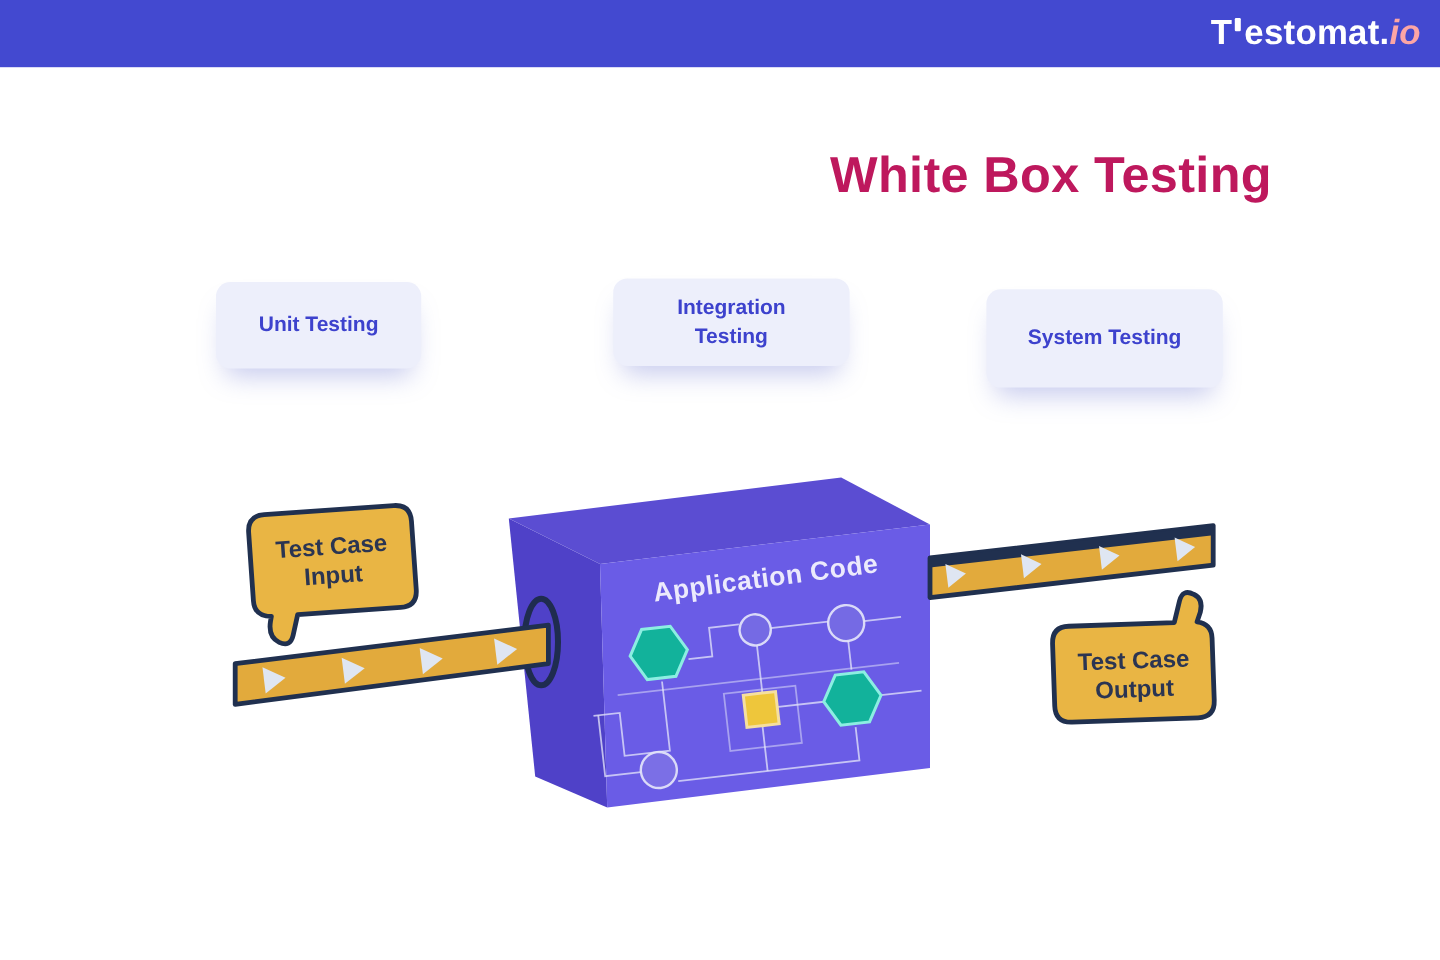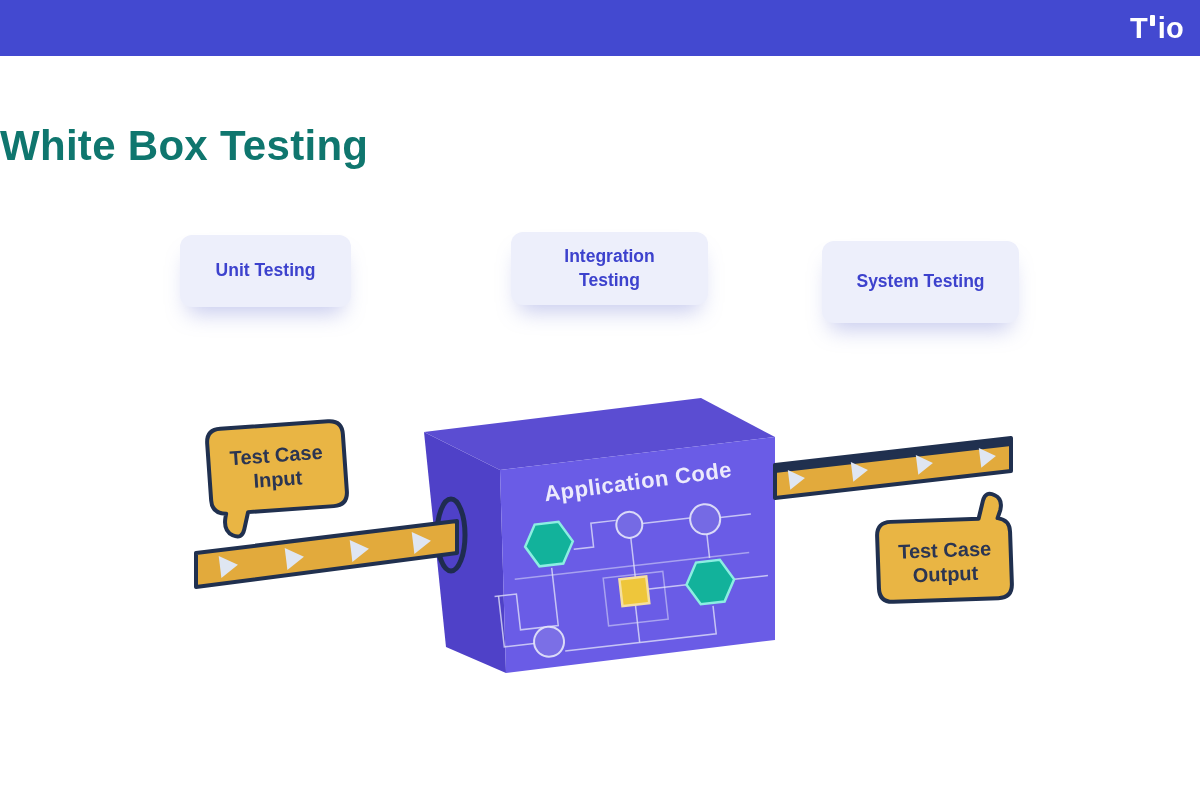--- a/index.html
+++ b/index.html
@@ -15,25 +15,25 @@
   }
   .logo {
     position: absolute; right: 16px; top: 0; height: 56px;
     display: flex; align-items: center;
     font-size: 29px; font-weight: bold; color: #ffffff; letter-spacing: 0.2px;
   }
   .logo-tick {
     display: inline-block; width: 5px; height: 11px; background: #ffffff;
     border-radius: 1px; margin: 0 3px 0 2px; transform: translateY(-8px);
   }
-  .logo-io { color: #ffffff; }
+  .logo-io { color: #fca5a5; font-style: italic; }
   
   .page-title {
     position: absolute; top: 122px; left: 0; width: 1060px;
-    text-align: left; font-size: 42px; font-weight: bold; color: #0f766e;
+    text-align: right; font-size: 42px; font-weight: bold; color: #be185d;
     letter-spacing: 0.3px;
   }
   
   .card {
     position: absolute; background: #edeffb; border-radius: 12px;
     display: flex; align-items: center; justify-content: center; text-align: center;
     color: #3d42cd; font-weight: bold; font-size: 17.5px; line-height: 1.35;
     box-shadow: 0 14px 22px -8px rgba(110,120,210,0.40);
   }
   .card-unit        { left: 180px; top: 235px; width: 171px; height: 72px; }
@@ -44,20 +44,21 @@
   .illustration { position: absolute; left: 185px; top: 385px; }
   svg text { font-family: "Liberation Sans", sans-serif; }
 </style>
 </head>
 <body>
 
 <div class="header">
   <div class="logo">
     <span>T</span>
       <span class="logo-tick"></span>
+      <span>estomat.</span>
       <span class="logo-io">io</span>
   </div>
 </div>
 
 <div class="page-title">White Box Testing</div>
 
 <div class="card card-unit">
   <span>Unit Testing</span>
 </div>
 <div class="card card-integration">

